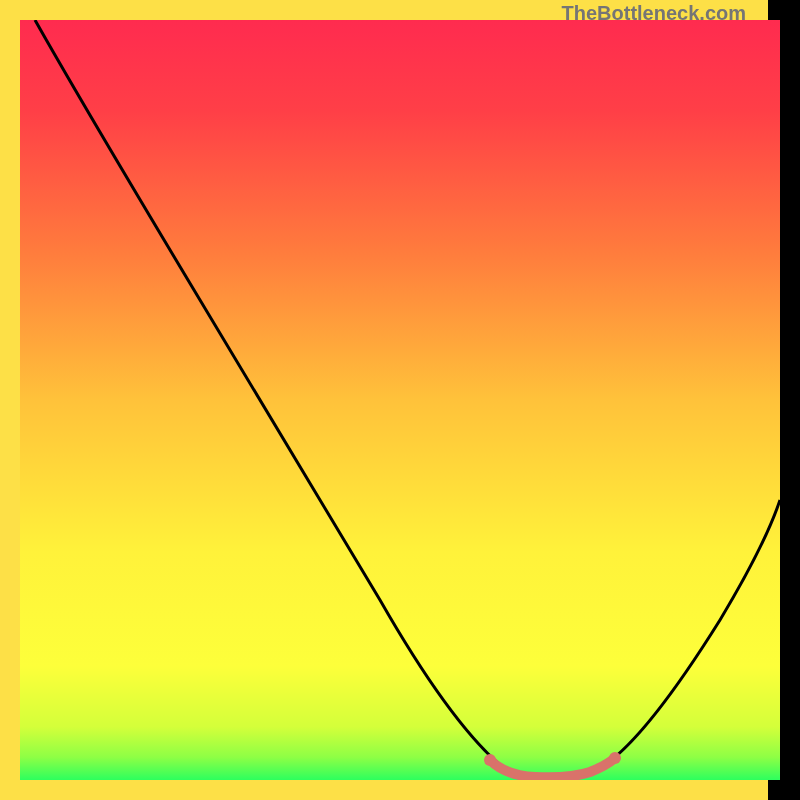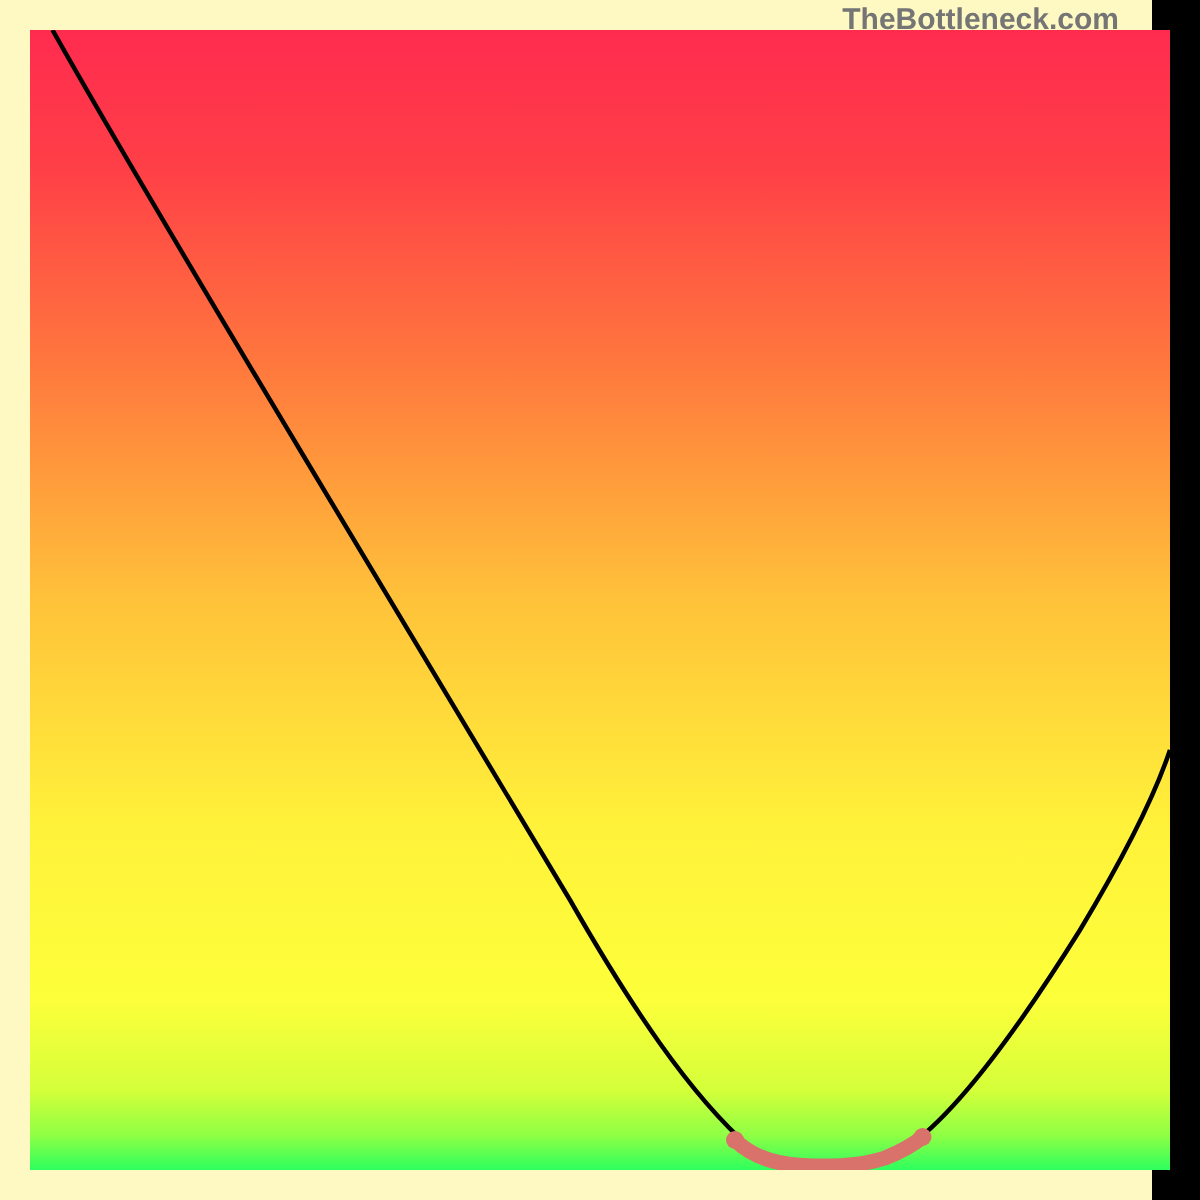--- a/index.html
+++ b/index.html
@@ -1,17 +1,17 @@
 <!DOCTYPE html>
 <html><head>
 <meta charset="utf-8">
 <style>
   * { margin: 0; padding: 0; box-sizing: border-box; }
   body { width: 800px; height: 800px; background: #000; position: relative; font-family: Arial, sans-serif; }
-  .container { width: 768px; height: 800px; position: relative; background: #fef9c3; }
+  .container { width: 768px; height: 800px; position: relative; background: #fde047; }
   .plot-area { position: absolute; left: 20px; top: 20px; width: 760px; height: 760px; }
   .attribution { position: absolute; top: 2px; right: 22px; font-size: 20px; font-weight: bold; color: #757575; z-index: 10; }
   svg { display: block; }
 </style>
 </head>
 <body>
 
 <div class="container">
   <div class="attribution">TheBottleneck.com</div>
   <div class="plot-area">

